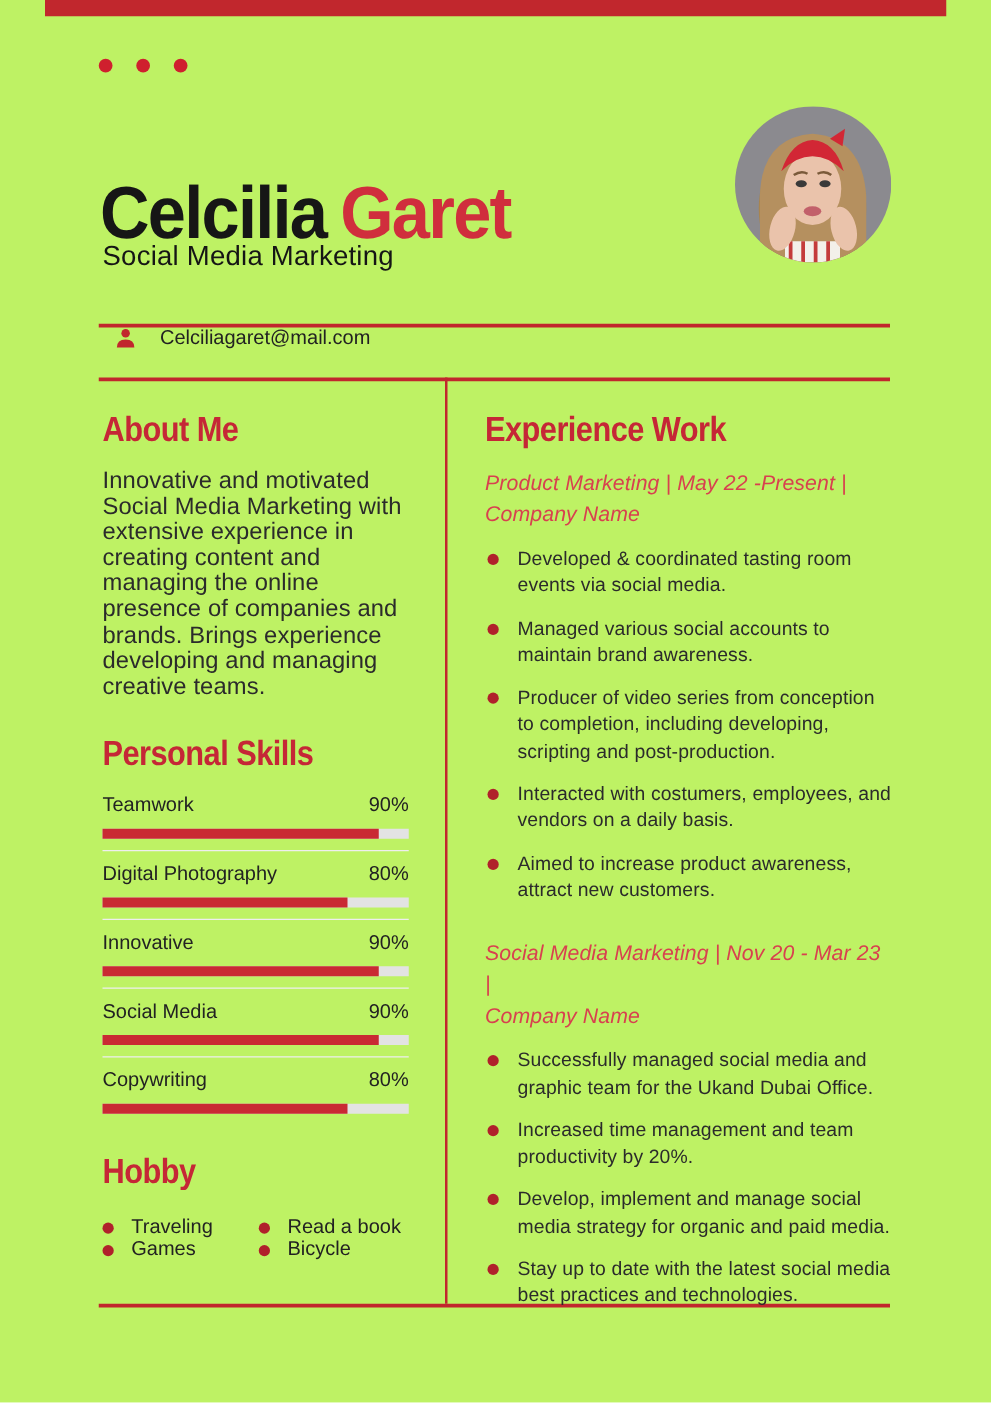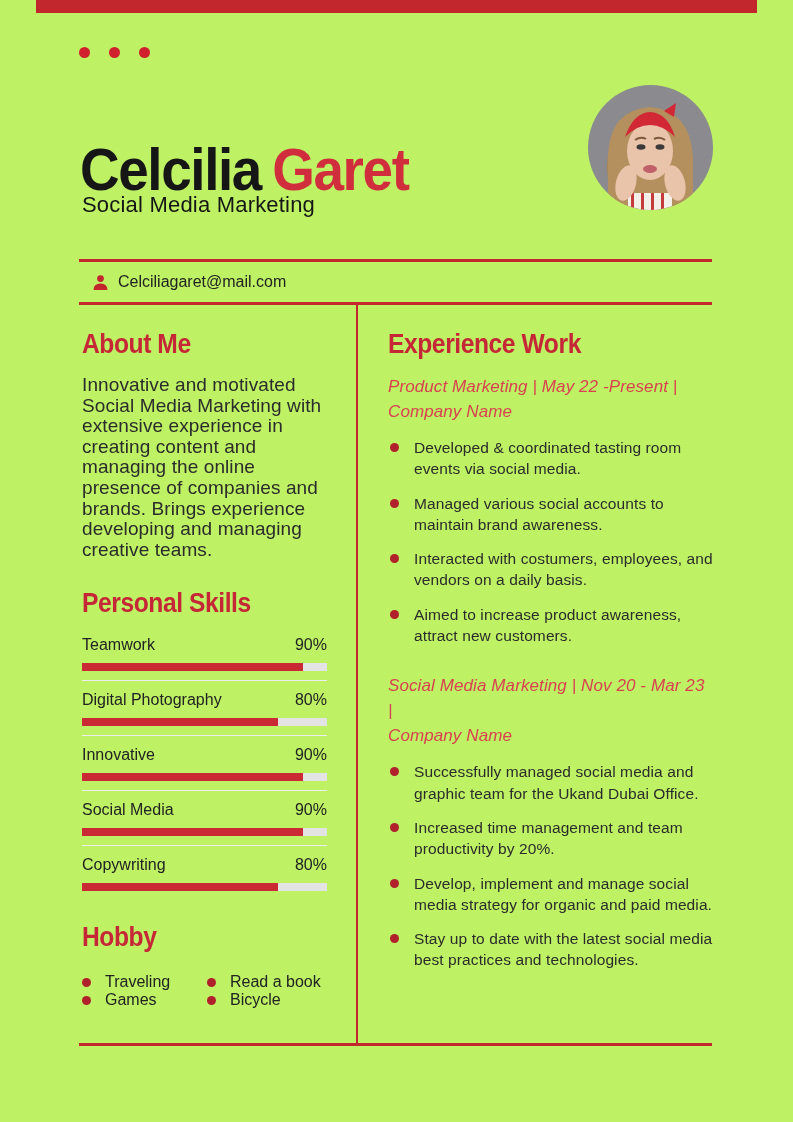--- a/index.html
+++ b/index.html
@@ -14,21 +14,21 @@
   
   .name{position:absolute;top:96px;left:80px;font-size:59px;font-weight:800;letter-spacing:-1.5px;
         transform:scaleX(.93);transform-origin:left center;white-space:nowrap;color:#161616;}
   .name .last{color:#d02e3d;margin-left:12px;}
   .subtitle{position:absolute;top:192px;left:82px;font-size:22px;color:#151515;letter-spacing:.2px;}
   .photo{position:absolute;top:85px;left:588px;width:125px;height:125px;border-radius:50%;overflow:hidden;}
 
   
   .contact{position:absolute;top:259px;left:79px;width:633px;height:40px;
            border-top:3px solid #c1272d;border-bottom:3px solid #c1272d;}
-  .contact-item{position:absolute;top:0;height:40px;display:flex;align-items:center;gap:9px;
+  .contact-item{position:absolute;top:0;height:40px;display:flex;gap:19px;
                 font-size:16px;color:#222;}
   .ci-email{left:13px;} .ci-phone{left:279px;} .ci-web{left:461px;}
   .contact-item svg{display:block;}
 
   
   .main{position:absolute;top:302px;left:79px;width:633px;height:741px;border-bottom:3px solid #c1272d;}
   .vdivider{position:absolute;top:0;left:277px;width:2px;height:741px;background:#c1272d;}
   .col-left{position:absolute;top:0;left:3px;width:245px;}
   .col-right{position:absolute;top:0;left:309px;width:325px;}
 
@@ -192,20 +192,21 @@
       </div>
     </div>
 
     <div class="col-right">
       <h2 class="sec-h mt-first">Experience Work</h2>
 
       <div class="job-title"><span>Product Marketing | May 22 -Present |</span><br><span>Company Name</span></div>
       <ul class="blist">
         <li><span class="bullet-dot"></span><span>Developed &amp; coordinated tasting room events via social media.</span></li>
         <li><span class="bullet-dot"></span><span>Managed various social accounts to maintain brand awareness.</span></li>
+        <li><span class="bullet-dot"></span><span>Producer of video series from conception to completion, including developing, scripting and post-production.</span></li>
         <li><span class="bullet-dot"></span><span>Interacted with costumers, employees, and vendors on a daily basis.</span></li>
         <li><span class="bullet-dot"></span><span>Aimed to increase product awareness, attract new customers.</span></li>
       </ul>
 
       <div class="job-title job2"><span>Social Media Marketing | Nov 20 - Mar 23 |</span><br><span>Company Name</span></div>
       <ul class="blist">
         <li><span class="bullet-dot"></span><span>Successfully managed social media and graphic team for the Ukand Dubai Office.</span></li>
         <li><span class="bullet-dot"></span><span>Increased time management and team productivity by 20%.</span></li>
         <li><span class="bullet-dot"></span><span>Develop, implement and manage social media strategy for organic and paid media.</span></li>
         <li><span class="bullet-dot"></span><span>Stay up to date with the latest social media best practices and technologies.</span></li>

